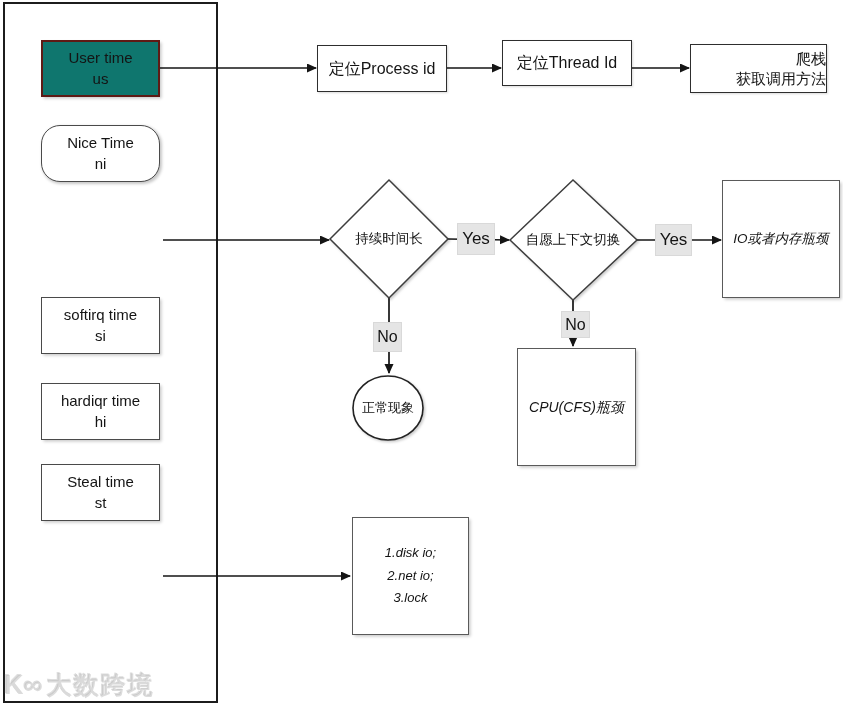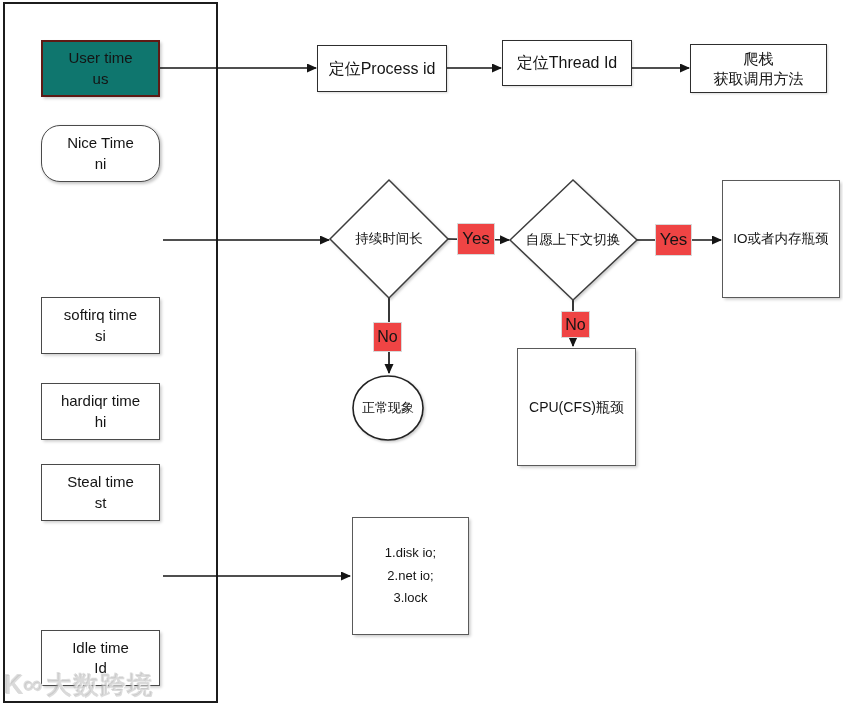--- a/index.html
+++ b/index.html
@@ -14,28 +14,28 @@
   }
   .node{
     position:absolute;z-index:2;display:flex;flex-direction:column;
     align-items:center;justify-content:center;text-align:center;
     background:#ffffff;border:1.5px solid #4a4a4a;
     box-shadow:1.5px 1.5px 3px rgba(0,0,0,0.22);
     font-size:15px;line-height:1.35;box-sizing:border-box;
   }
   .node.red{background:#0f766e;border:2px solid #5e1a15;}
   .node.topbox{border:1.4px solid #2e2e2e;box-shadow:1px 1px 2px rgba(0,0,0,0.15);font-size:16px;}
-  .node.big{font-size:13.5px;border:1.8px solid #5a5a5a;}
+  .node.big{font-size:13.5px;border:1.8px solid #5a5a5a;font-style:italic;}
   .node.listbox{font-size:13px;line-height:1.75;}
   .shape-label{
     position:absolute;z-index:2;text-align:center;font-size:13.5px;line-height:1.3;
     display:flex;align-items:center;justify-content:center;
   }
   .tag{
-    position:absolute;z-index:3;background:#ef4444;border:1px solid #d9d9d9;
+    position:absolute;z-index:3;background:#e5e5e5;border:1px solid #d9d9d9;
     display:flex;align-items:center;justify-content:center;
     font-size:17px;box-sizing:border-box;
   }
   .tag.no{font-size:16px;}
   .watermark{
     position:absolute;left:4px;bottom:4px;z-index:4;
     display:flex;align-items:center;gap:4px;
     font-weight:700;letter-spacing:2px;
     color:rgba(185,185,185,0.5);
     text-shadow:1px 1px 0 rgba(255,255,255,0.85),-1px -1px 0 rgba(160,160,160,0.35);
@@ -90,32 +90,28 @@
     <span>si</span>
   </div>
   <div class="node" style="left:41px;top:383px;width:119px;height:57px;">
     <span>hardiqr time</span>
     <span>hi</span>
   </div>
   <div class="node" style="left:41px;top:464px;width:119px;height:57px;">
     <span>Steal time</span>
     <span>st</span>
   </div>
-  <div class="node" style="left:41px;top:630px;width:119px;height:56px;">
-    <span>Idle time</span>
-    <span>Id</span>
-  </div>
 
   <div class="node topbox" style="left:317px;top:45px;width:130px;height:47px;">
     <span>定位Process id</span>
   </div>
   <div class="node topbox" style="left:502px;top:40px;width:130px;height:46px;">
     <span>定位Thread Id</span>
   </div>
-  <div class="node topbox" style="left:690px;top:44px;width:137px;height:49px;font-size:15px;line-height:1.3;">
+  <div class="node topbox" style="left:690px;top:44px;width:137px;height:49px;font-size:15px;line-height:1.3;align-items:flex-end;">
     <span>爬栈</span>
     <span>获取调用方法</span>
   </div>
 
   <div class="shape-label" style="left:332px;top:224px;width:114px;height:30px;">持续时间长</div>
   <div class="shape-label" style="left:508px;top:225px;width:130px;height:30px;">自愿上下文切换</div>
   <div class="shape-label" style="left:353px;top:394px;width:70px;height:28px;font-size:13px;">正常现象</div>
 
   <div class="tag" style="left:457px;top:223px;width:38px;height:32px;">Yes</div>
   <div class="tag" style="left:655px;top:224px;width:37px;height:32px;">Yes</div>

